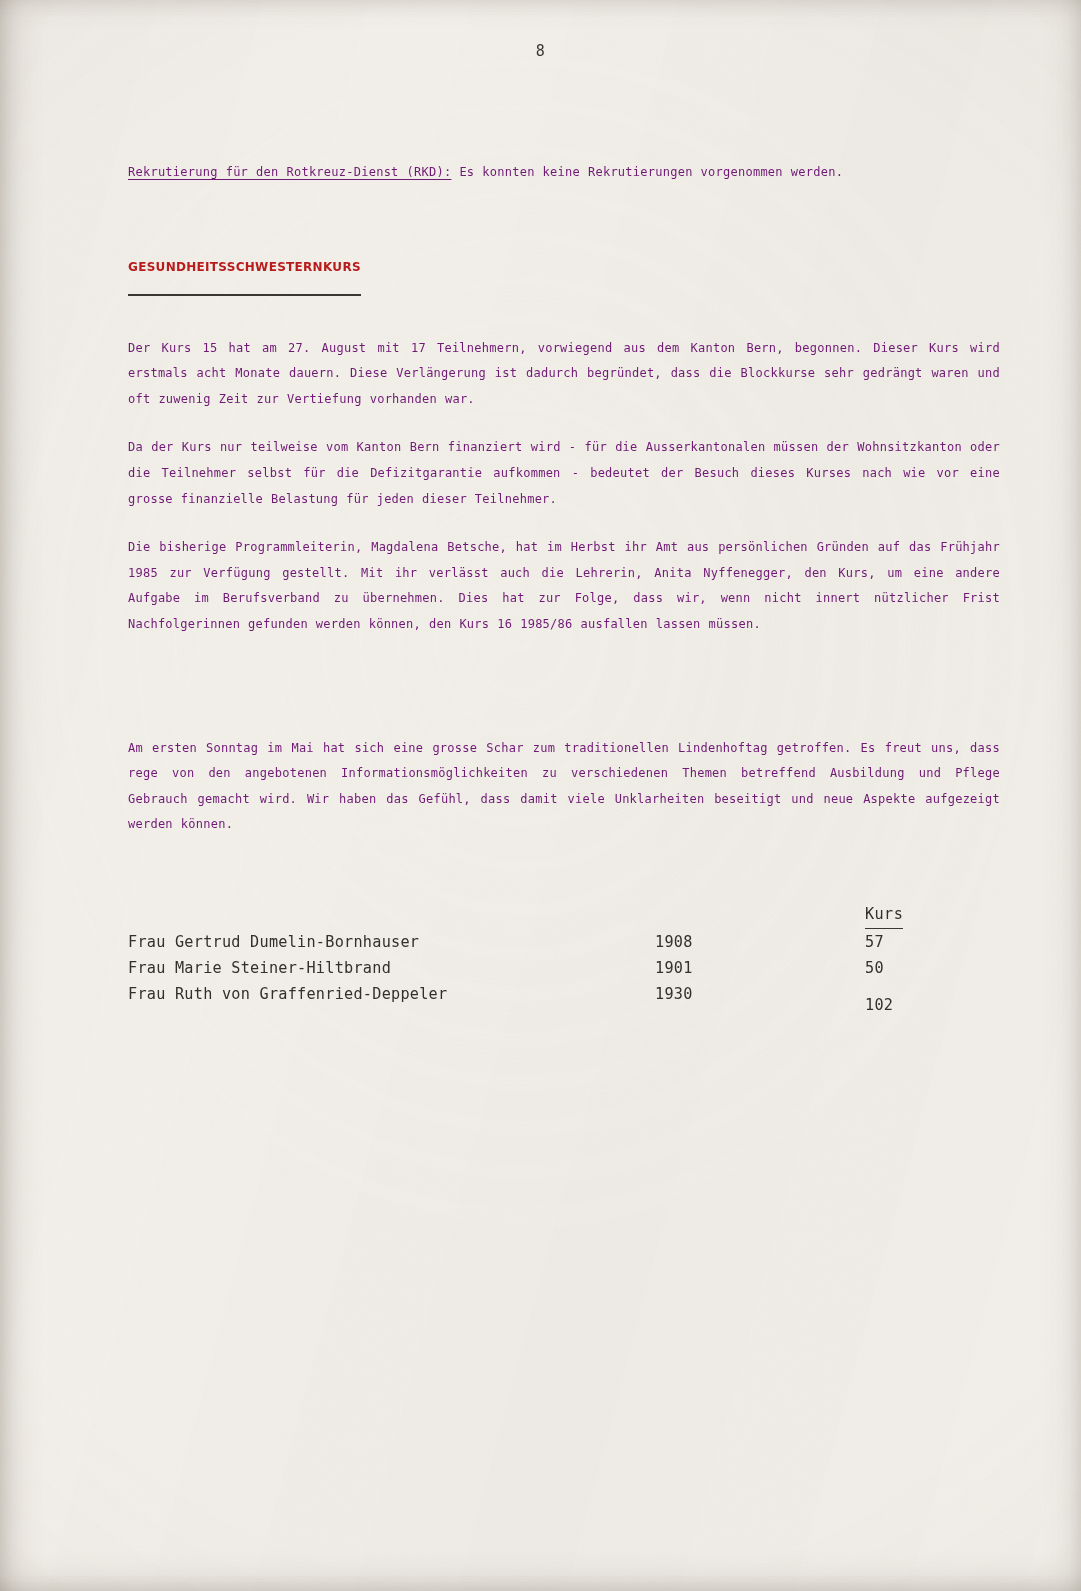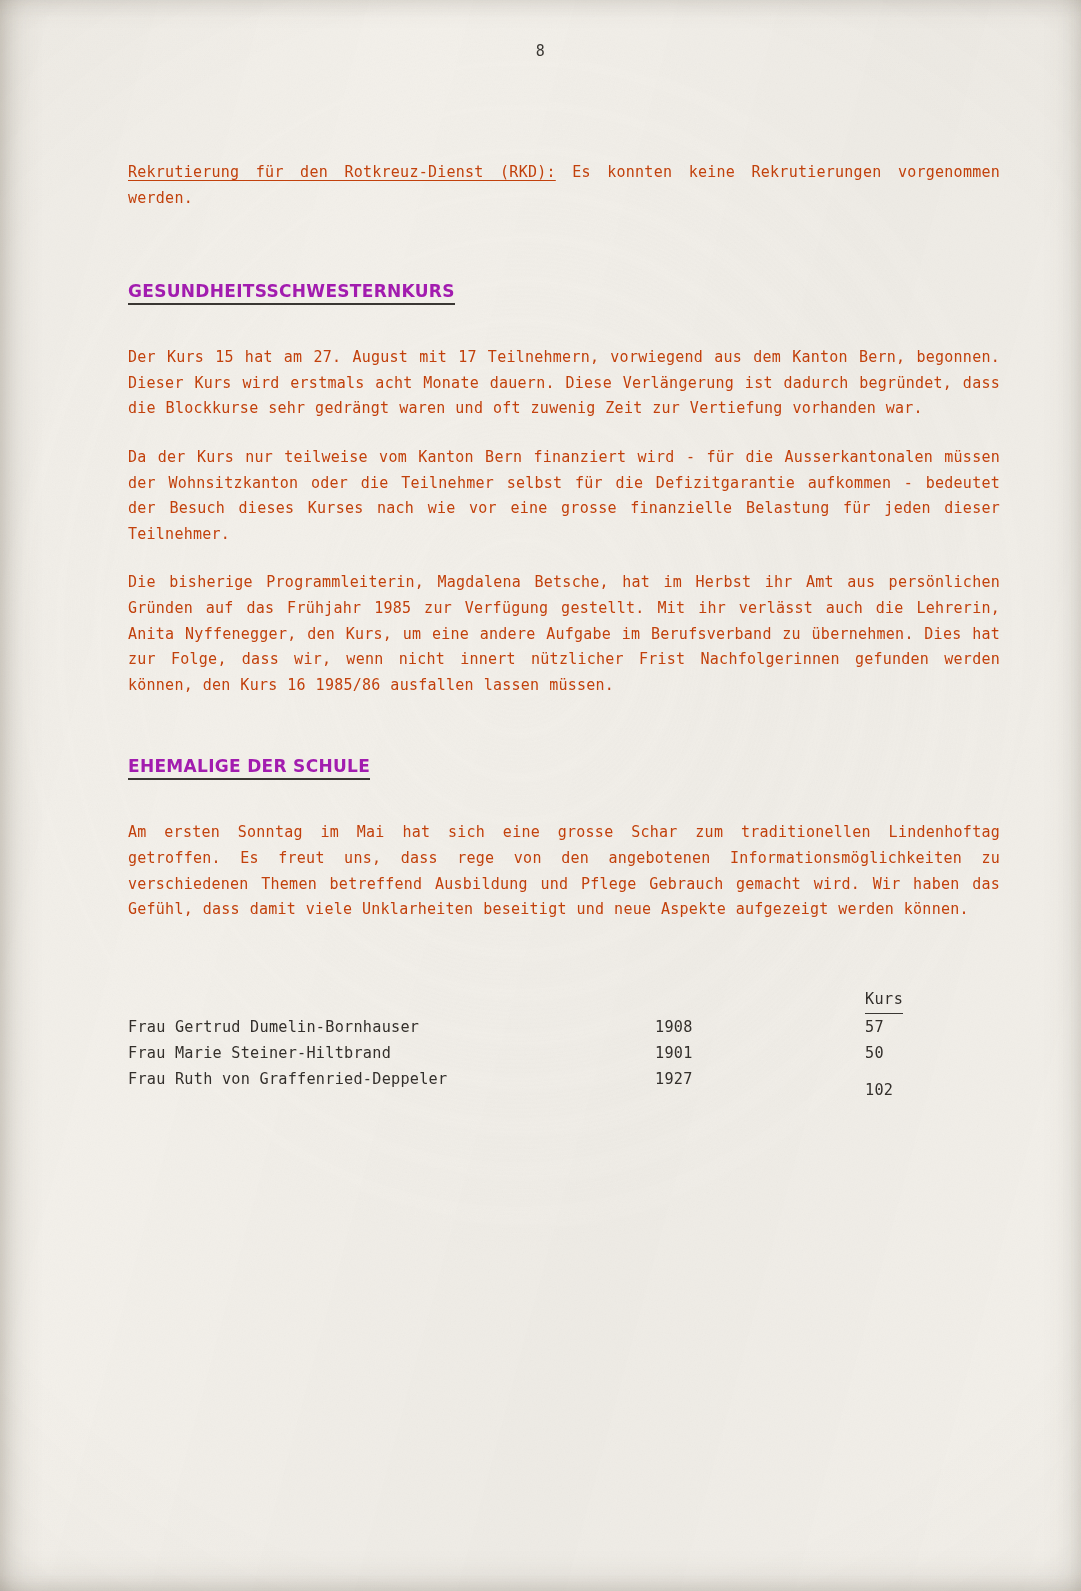--- a/index.html
+++ b/index.html
@@ -59,50 +59,50 @@
   }
 
   .body {
     position: absolute;
     left: 128px;
     top: 160px;
     width: 872px;
   }
 
   .para {
-    font-size: 15px;
+    font-size: 12px;
     line-height: 25.6px;
     letter-spacing: 0.25px;
     text-align: justify;
     text-justify: inter-word;
     margin: 0;
-    color: #c2410c;
+    color: #701a75;
     word-spacing: 0.5px;
   }
 
   .lead-underline {
     text-decoration: underline;
     text-underline-offset: 3px;
     text-decoration-thickness: 1px;
   }
 
   .gap-sm { height: 23px; }
   .gap-md { height: 40px; }
   .gap-lg { height: 58px; }
   .gap-xl { height: 70px; }
 
   .section-head {
     font-family: "DejaVu Sans", "Liberation Sans", sans-serif;
     font-weight: bold;
-    font-size: 17px;
+    font-size: 12px;
     letter-spacing: 0.3px;
     display: inline-block;
     border-bottom: 2px solid #3a3733;
-    padding-bottom: 2px;
-    color: #a21caf;
+    padding-bottom: 20px;
+    color: #b91c1c;
   }
 
   .table-wrap {
     margin-top: 0;
     width: 872px;
   }
   .tbl {
     border-collapse: collapse;
     font-size: 15.2px;
     line-height: 26px;
@@ -169,23 +169,20 @@
     <div class="gap-sm"></div>
 
     <p class="para">Da der Kurs nur teilweise vom Kanton Bern finanziert wird - für die Ausserkantonalen müssen der Wohnsitzkanton oder die Teilnehmer selbst für die Defizitgarantie aufkommen - bedeutet der Besuch dieses Kurses nach wie vor eine grosse finanzielle Belastung für jeden dieser Teilnehmer.</p>
 
     <div class="gap-sm"></div>
 
     <p class="para">Die bisherige Programmleiterin, Magdalena Betsche, hat im Herbst ihr Amt aus persönlichen Gründen auf das Frühjahr 1985 zur Verfügung gestellt. Mit ihr verlässt auch die Lehrerin, Anita Nyffenegger, den Kurs, um eine andere Aufgabe im Berufsverband zu übernehmen. Dies hat zur Folge, dass wir, wenn nicht innert nützlicher Frist Nachfolgerinnen gefunden werden können, den Kurs 16 1985/86 ausfallen lassen müssen.</p>
 
     <div class="gap-lg"></div>
 
-    <div>
-      <span class="section-head">EHEMALIGE DER SCHULE</span>
-    </div>
 
     <div class="gap-md"></div>
 
     <p class="para">Am ersten Sonntag im Mai hat sich eine grosse Schar zum traditionellen Lindenhoftag getroffen. Es freut uns, dass rege von den angebotenen Informationsmöglichkeiten zu verschiedenen Themen betreffend Ausbildung und Pflege Gebrauch gemacht wird. Wir haben das Gefühl, dass damit viele Unklarheiten beseitigt und neue Aspekte aufgezeigt werden können.</p>
 
     <div class="gap-sm"></div>
 
 
     <div class="gap-md"></div>
 
@@ -204,21 +201,21 @@
             <td class="col-year">1908</td>
             <td class="col-kurs">57</td>
           </tr>
           <tr>
             <td class="col-name">Frau Marie Steiner-Hiltbrand</td>
             <td class="col-year">1901</td>
             <td class="col-kurs">50</td>
           </tr>
           <tr>
             <td class="col-name">Frau Ruth von Graffenried-Deppeler</td>
-            <td class="col-year">1927</td>
+            <td class="col-year">1930</td>
             <td class="col-kurs row-102">102</td>
           </tr>
         </tbody>
       </table>
     </div>
 
   </div>
 </div>
 
 </body></html>

